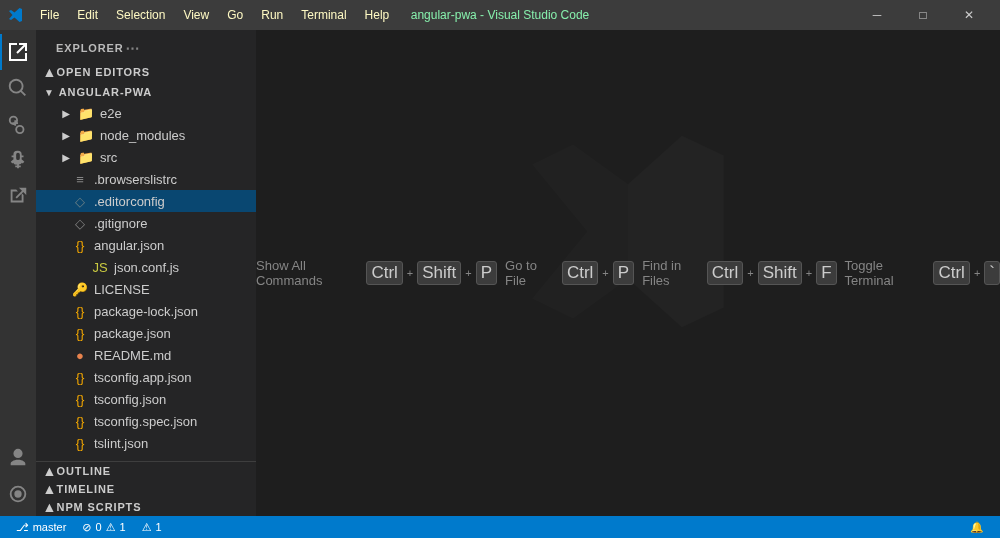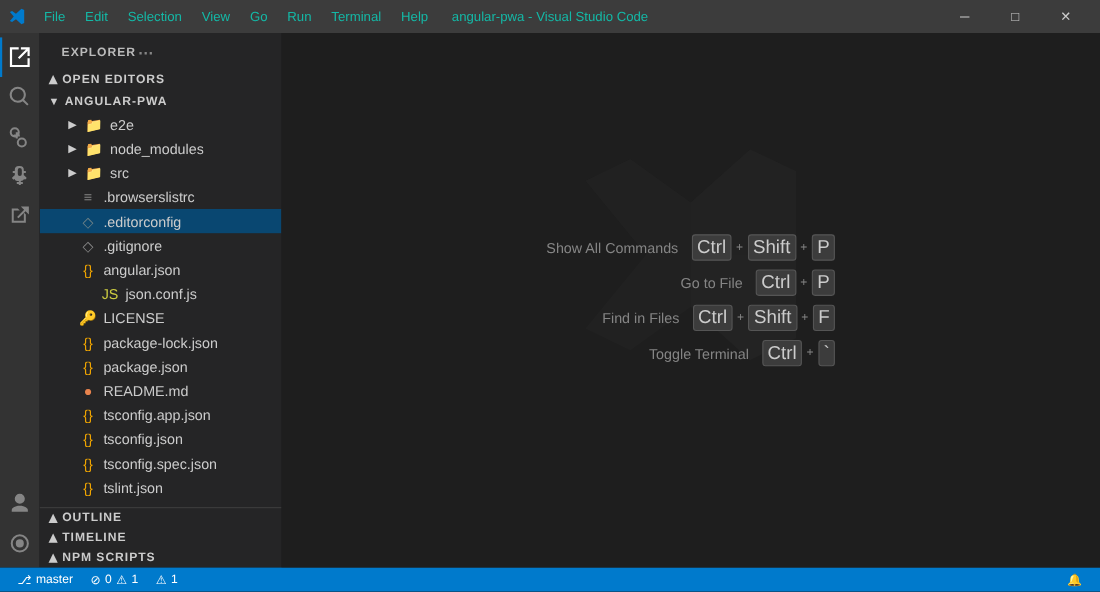--- a/index.html
+++ b/index.html
@@ -33,26 +33,26 @@
     .titlebar-icon {
       width: 16px;
       height: 16px;
     }
     .titlebar-menu {
       display: flex;
       gap: 2px;
     }
     .titlebar-menu-item {
       padding: 4px 8px;
-      color: #14b8a6;
+      color: #fef9c3;
       font-size: 12px;
       cursor: pointer;
     }
     .titlebar-title {
-      color: #14b8a6;
+      color: #86efac;
       font-size: 12px;
       position: absolute;
       left: 50%;
       transform: translateX(-50%);
     }
     .titlebar-controls {
       display: flex;
       gap: 0;
     }
     .titlebar-btn {
@@ -227,21 +227,21 @@
     }
     .vscode-logo {
       position: absolute;
       top: 50%;
       left: 50%;
       transform: translate(-50%, -50%) translateY(-40px);
       opacity: 0.07;
     }
     .shortcuts-table {
       display: flex;
-      flex-direction: column;
+      flex-direction: row;
       gap: 8px;
       z-index: 1;
     }
     .shortcut-row {
       display: flex;
       align-items: center;
       justify-content: flex-end;
       gap: 12px;
       color: #858585;
       font-size: 13px;

